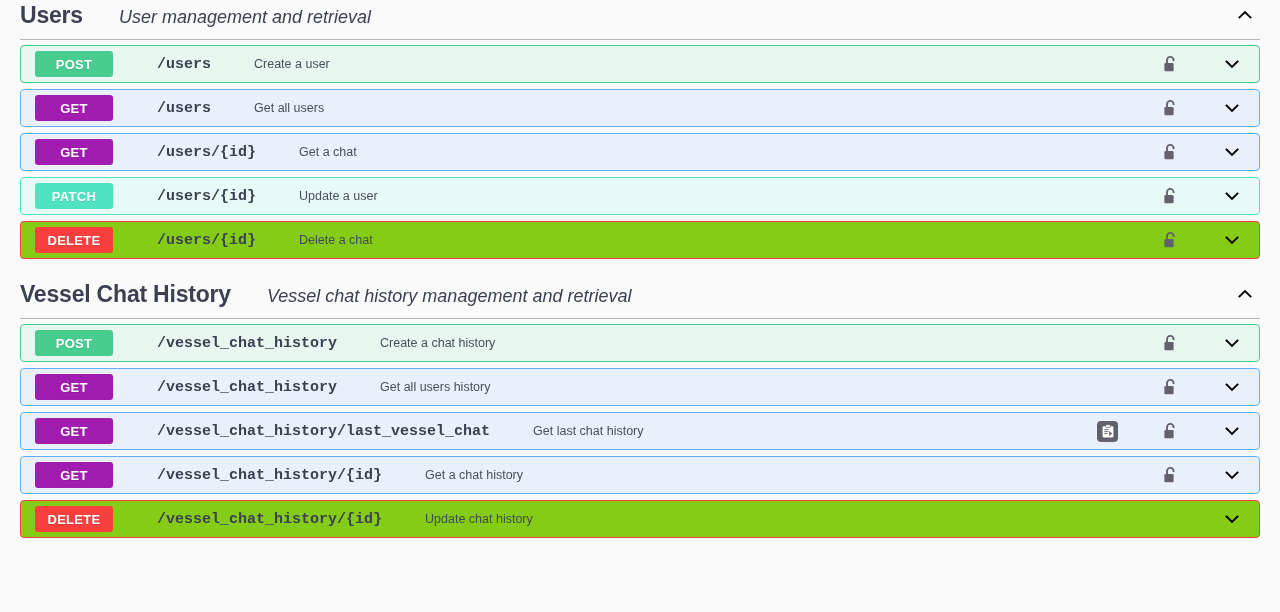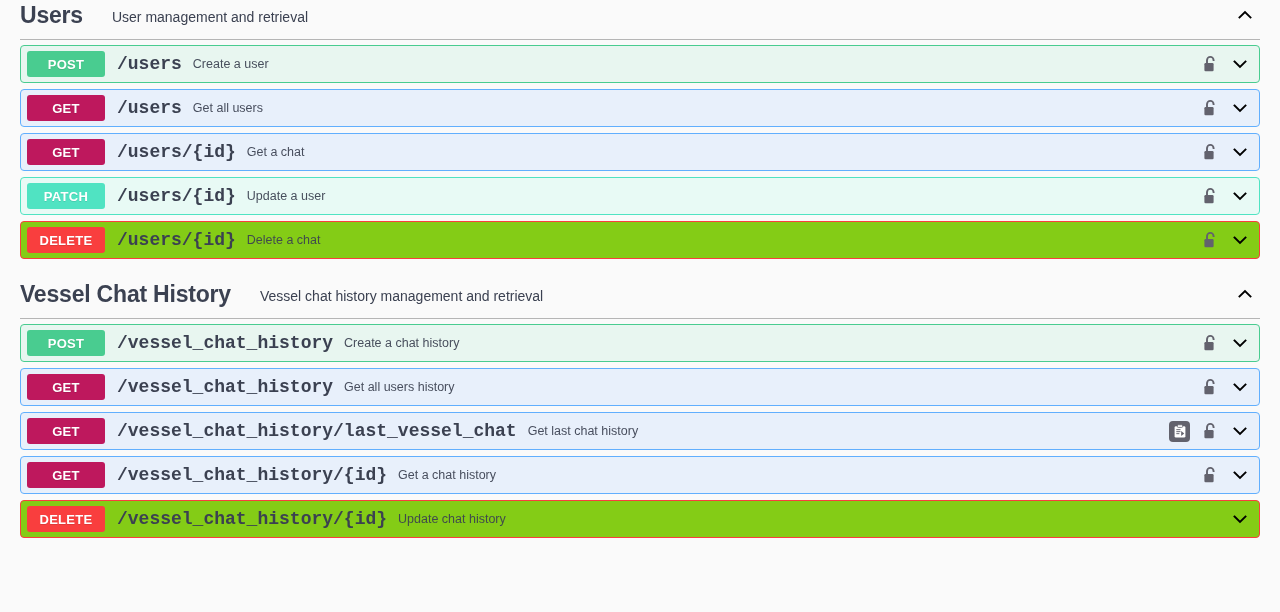--- a/index.html
+++ b/index.html
@@ -37,35 +37,37 @@
   .section {
     padding: 0;
   }
   .section-head {
     display: flex;
     align-items: center;
     padding: 0 12px 0 12px;
     height: 30px;
     cursor: pointer;
     position: relative;
+    gap: 24px;
   }
   .section-title {
     font-size: 23px;
     font-weight: bold;
     color: #3b4151;
     letter-spacing: -0.2px;
     line-height: 1;
     font-family: "Liberation Sans", sans-serif;
   }
   .section-desc {
-    font-size: 14px;
+    font-size: 18px;
     color: #3b4151;
-    margin-left: 29px;
+    margin-left: 12px;
     line-height: 1;
     padding-top: 4px;
+    font-style: italic;
   }
   .section-head .spacer { flex: 1 1 auto; }
 
   .chev-btn {
     width: 30px;
     height: 26px;
     display: flex;
     align-items: center;
     justify-content: center;
     background: transparent;
@@ -87,22 +89,23 @@
   }
   .op {
     display: flex;
     align-items: center;
     height: 38px;
     margin-top: 6px;
     border-radius: 4px;
     border: 1px solid;
     box-sizing: border-box;
     cursor: pointer;
-    padding: 0;
+    padding: 8px;
     position: relative;
+    gap: 32px;
   }
   .op:first-child { margin-top: 5px; }
 
   .op-method {
     width: 78px;
     min-width: 78px;
     height: 26px;
     margin-left: 6px;
     border-radius: 3px;
     color: #fff;
@@ -112,21 +115,21 @@
     display: flex;
     align-items: center;
     justify-content: center;
     font-family: "Liberation Sans", sans-serif;
     text-shadow: 0 1px 0 rgba(0,0,0,0.1);
   }
 
   .op-path {
     margin-left: 12px;
     font-family: "Liberation Mono", monospace;
-    font-size: 18px;
+    font-size: 15px;
     font-weight: bold;
     color: #3b4151;
     white-space: nowrap;
   }
   .op-desc {
     margin-left: 11px;
     font-size: 12.5px;
     color: #3b4151;
     white-space: nowrap;
     opacity: 0.92;
@@ -167,21 +170,21 @@
     height: 30px;
     display: flex;
     align-items: center;
     justify-content: center;
     cursor: pointer;
     margin-right: 2px;
   }
 
   
   .m-post   { background: #49cc90; }
-  .m-get    { background: #be185d; }
+  .m-get    { background: #a21caf; }
   .m-patch  { background: #50e3c2; }
   .m-delete { background: #f93e3e; }
 
   .r-post   { background: #e8f6f0; border-color: #49cc90; }
   .r-get    { background: #e8f0fb; border-color: #61affe; }
   .r-patch  { background: #e8faf5; border-color: #50e3c2; }
   .r-delete { background: #84cc16; border-color: #f93e3e; }
 
   .section-gap { height: 20px; }
 </style>

